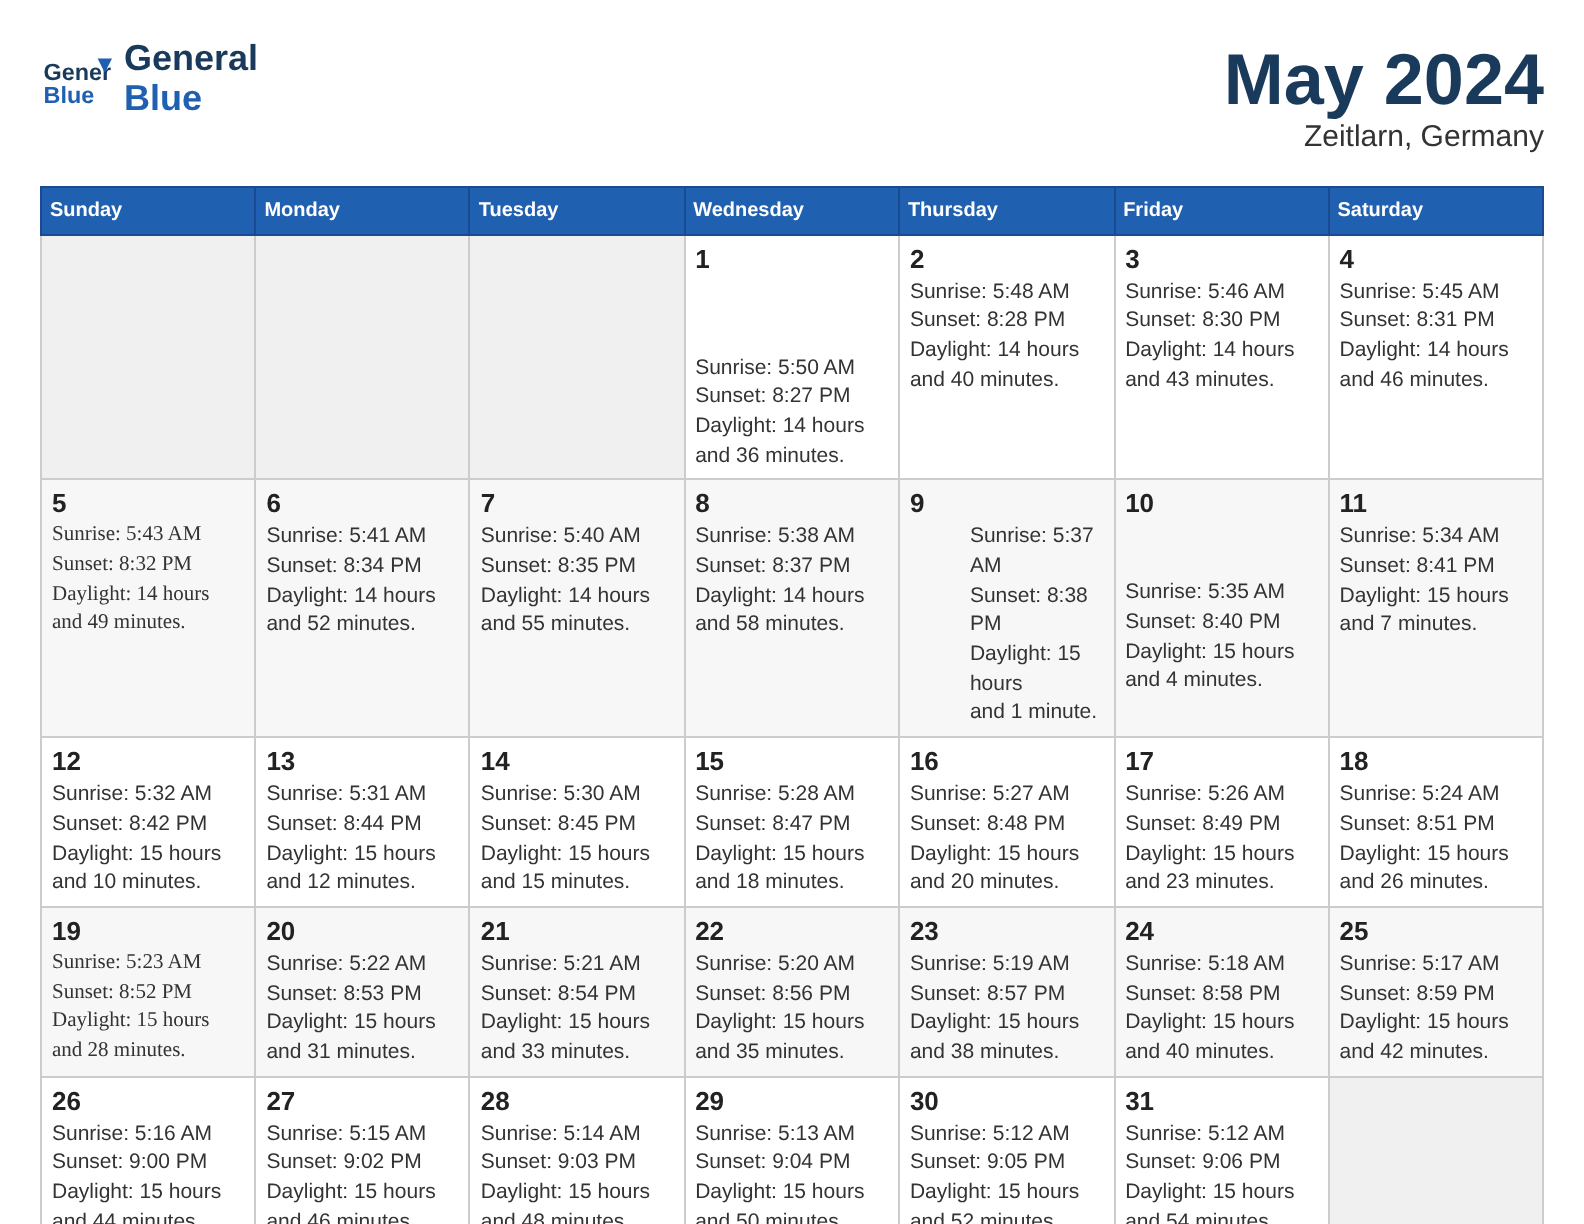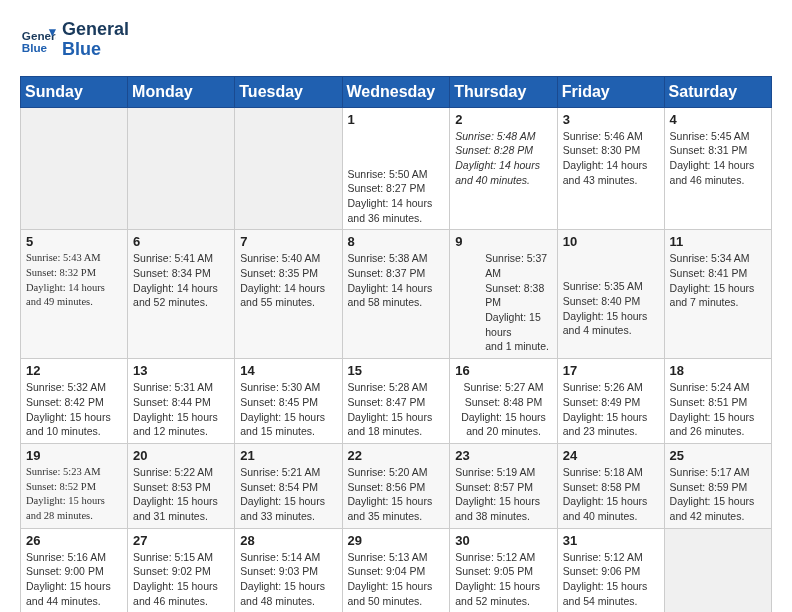--- a/index.html
+++ b/index.html
@@ -50,21 +50,21 @@
     .calendar {
       width: 100%;
       border-collapse: collapse;
       font-size: 11px;
     }
     .calendar th {
       background: #2060b0;
       color: #fff;
       padding: 6px 4px;
       text-align: left;
-      font-size: 16px;
+      font-size: 10px;
       font-weight: bold;
       border: 1px solid #1a4a90;
     }
     .calendar td {
       border: 1px solid #ccc;
       vertical-align: top;
       padding: 4px 5px;
       height: 78px;
       width: 108px;
       background: #fff;
@@ -95,20 +95,24 @@
     <svg class="logo-icon" viewBox="0 0 40 40" xmlns="http://www.w3.org/2000/svg">
       <text x="2" y="20" font-size="13" font-weight="bold" fill="#1a3a5c">General</text>
       <text x="2" y="33" font-size="13" font-weight="bold" fill="#2060b0">Blue</text>
       <polygon points="32,8 40,8 36,16" fill="#2060b0"></polygon>
     </svg>
     <div class="logo-text">
       <span>General</span>
       <span style="color:#2060b0">Blue</span>
     </div>
   </div>
+  <div class="title-block">
+    <div class="month-year">May 2024</div>
+    <div class="location">Zeitlarn, Germany</div>
+  </div>
 </div>
 
 <table class="calendar">
   <thead>
     <tr>
     <th>Sunday</th>
         <th>Monday</th>
         <th>Tuesday</th>
         <th>Wednesday</th>
         <th>Thursday</th>
@@ -123,21 +127,21 @@
         <td class="empty"></td>
         <td>
           <div class="day-num">1</div>
           <div class="cell-text" style="white-space: pre-line; margin-top: 40px;">Sunrise: 5:50 AM
 Sunset: 8:27 PM
 Daylight: 14 hours
 and 36 minutes.</div>
         </td>
         <td>
           <div class="day-num">2</div>
-          <div class="cell-text" style="white-space: pre-line; font-style: italic;">Sunrise: 5:48 AM
+          <div class="cell-text" style="white-space: pre-line;">Sunrise: 5:48 AM
 Sunset: 8:28 PM
 Daylight: 14 hours
 and 40 minutes.</div>
         </td>
         <td>
           <div class="day-num">3</div>
           <div class="cell-text" style="white-space: pre-line;">Sunrise: 5:46 AM
 Sunset: 8:30 PM
 Daylight: 14 hours
 and 43 minutes.</div>
@@ -225,21 +229,21 @@
         </td>
         <td>
           <div class="day-num">15</div>
           <div class="cell-text" style="white-space: pre-line;">Sunrise: 5:28 AM
 Sunset: 8:47 PM
 Daylight: 15 hours
 and 18 minutes.</div>
         </td>
         <td>
           <div class="day-num">16</div>
-          <div class="cell-text" style="white-space: pre-line; text-align: center;">Sunrise: 5:27 AM
+          <div class="cell-text" style="white-space: pre-line;">Sunrise: 5:27 AM
 Sunset: 8:48 PM
 Daylight: 15 hours
 and 20 minutes.</div>
         </td>
         <td>
           <div class="day-num">17</div>
           <div class="cell-text" style="white-space: pre-line;">Sunrise: 5:26 AM
 Sunset: 8:49 PM
 Daylight: 15 hours
 and 23 minutes.</div>

